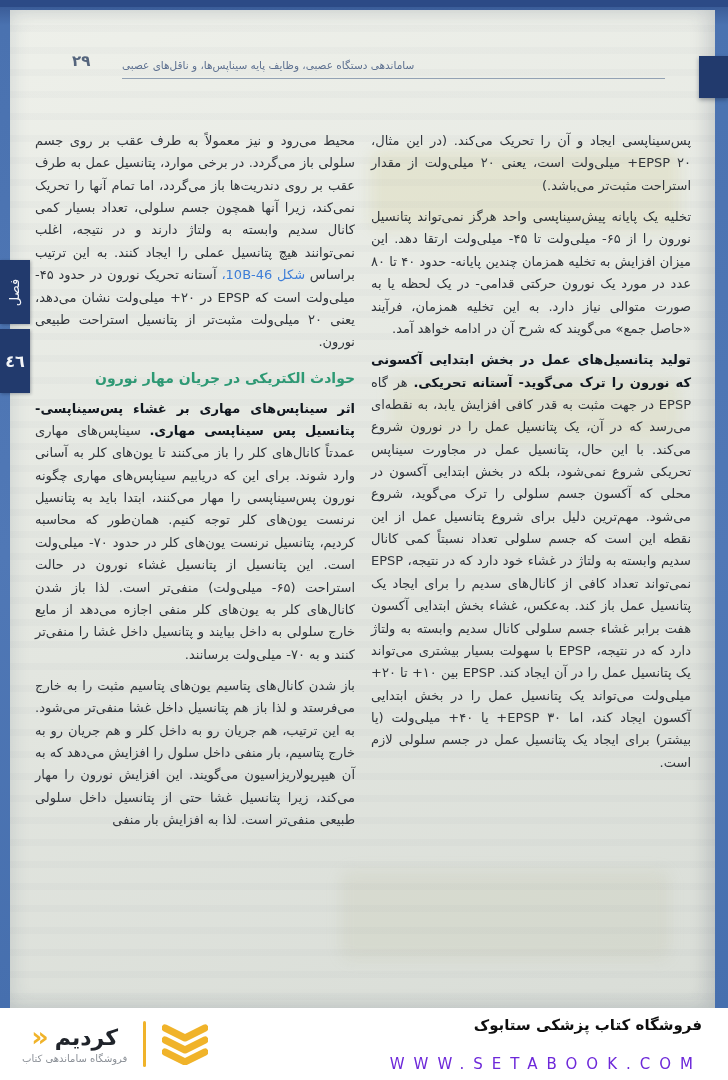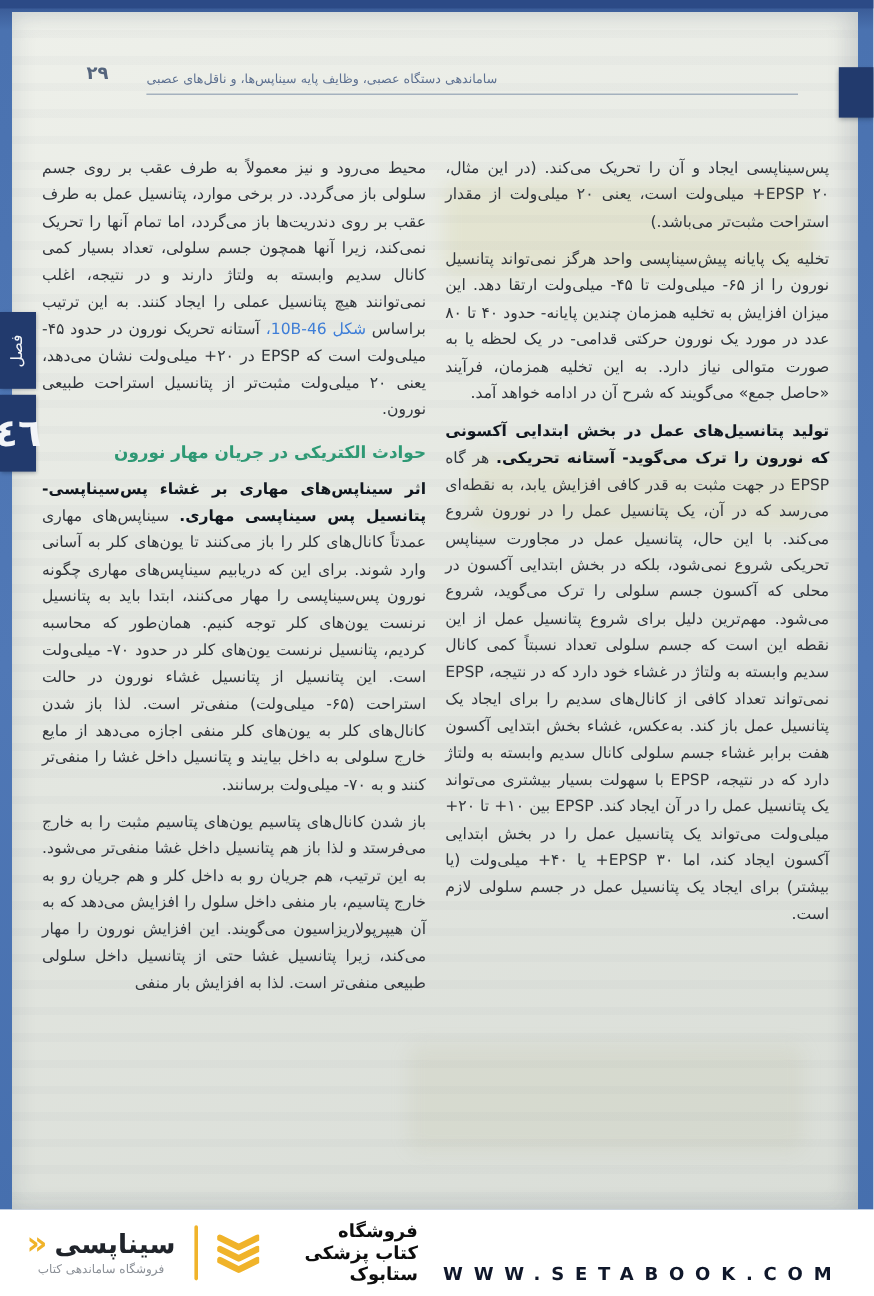--- a/index.html
+++ b/index.html
@@ -61,21 +61,21 @@
   .chapter-label {
     height: 64px; background: #223a6d; display: flex; align-items: center; justify-content: center;
     margin-bottom: 5px; box-shadow: 1px 1px 3px rgba(10,20,40,.3);
   }
   .chapter-label span {
     transform: rotate(-90deg); color: #f2f4f8; font-size: 13px; white-space: nowrap;
   }
   .chapter-num {
     height: 64px; background: #223a6d; color: #f2f4f8;
     display: flex; align-items: center; justify-content: center;
-    font-size: 32px; font-weight: bold; box-shadow: 1px 1px 3px rgba(10,20,40,.3);
+    font-size: 16px; font-weight: bold; box-shadow: 1px 1px 3px rgba(10,20,40,.3);
   }
 
   
   .cols { position: relative; display: flex; gap: 16px; }
   .col {
     width: 320px; flex: 0 0 320px;
     font-size: 13px; line-height: 1.72; color: #31353b;
     text-align: justify; direction: rtl;
   }
   .col p { margin: 0 0 9px; }
@@ -93,24 +93,24 @@
     padding: 0 26px 0 22px; gap: 16px;
   }
   .brand { display: flex; flex-direction: column; align-items: center; }
   .brand-row { display: flex; align-items: center; gap: 6px; direction: rtl; }
   .brand-name { font-size: 22px; font-weight: bold; color: #20242b; }
   .guillemet { color: #f0b32a; font-size: 27px; font-weight: bold; line-height: .9; }
   .brand-tag { font-size: 10px; color: #8b9097; margin-top: 3px; direction: rtl; }
   .gold-bar { width: 3px; height: 46px; background: #f0b32a; border-radius: 2px; }
   .logo-mark { display: block; }
   .spacer { flex: 1; }
-  .store { display: flex; align-items: flex-end; gap: 21px; }
+  .store { display: flex; flex-direction: column; align-items: flex-end; gap: 21px; }
   .store-name { font-size: 15px; font-weight: bold; color: #0e0e0e; direction: rtl; }
   .store-url {
-    font-size: 15px; font-weight: bold; color: #0f172a;
+    font-size: 15px; font-weight: normal; color: #6d28d9;
     letter-spacing: 9px; direction: ltr; white-space: nowrap; text-align: right;
   }
 </style>
 </head>
 <body>
 
 <div class="screen">
 
   <div class="photo">
 
@@ -151,21 +151,21 @@
         <span>فصل</span>
       </div>
       <div class="chapter-num">٤٦</div>
     </div>
 
   </div>
 
   <footer class="footer">
     <div class="brand">
       <div class="brand-row">
-        <span class="brand-name">سیناپسی</span>
+        <span class="brand-name">کردیم</span>
         <span class="guillemet">«</span>
       </div>
       <div class="brand-tag">فروشگاه ساماندهی کتاب</div>
     </div>
 
     <div class="gold-bar"></div>
 
     <svg class="logo-mark" width="46" height="42" viewBox="0 0 46 42" aria-hidden="true">
       <path d="M3 5 L23 15 L43 5" stroke="#f0b32a" stroke-width="7" fill="none" stroke-linecap="round" stroke-linejoin="round"></path>
       <path d="M3 17 L23 27 L43 17" stroke="#f0b32a" stroke-width="7" fill="none" stroke-linecap="round" stroke-linejoin="round"></path>

